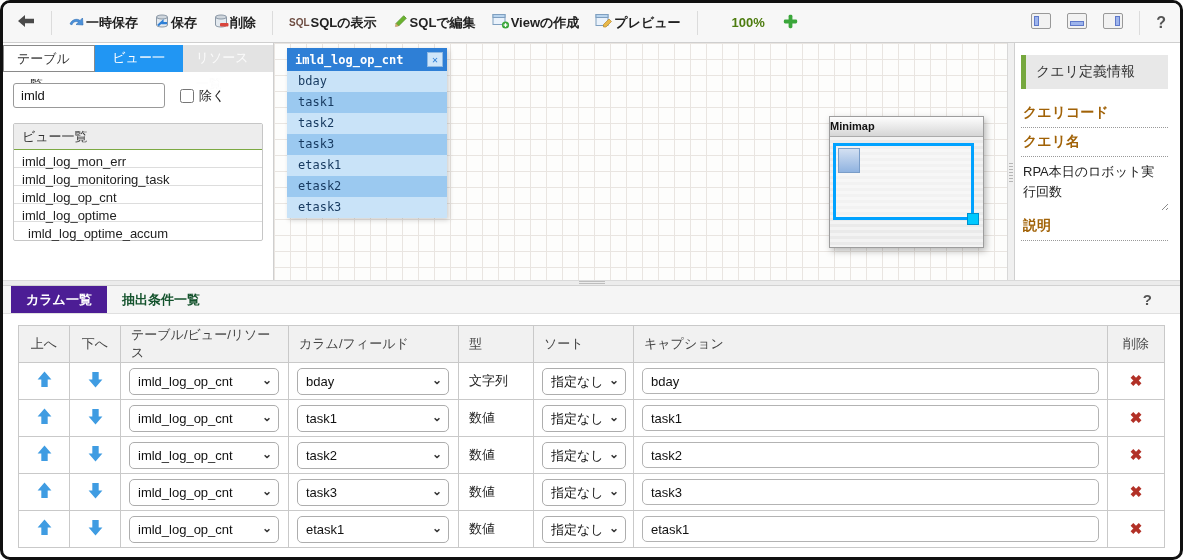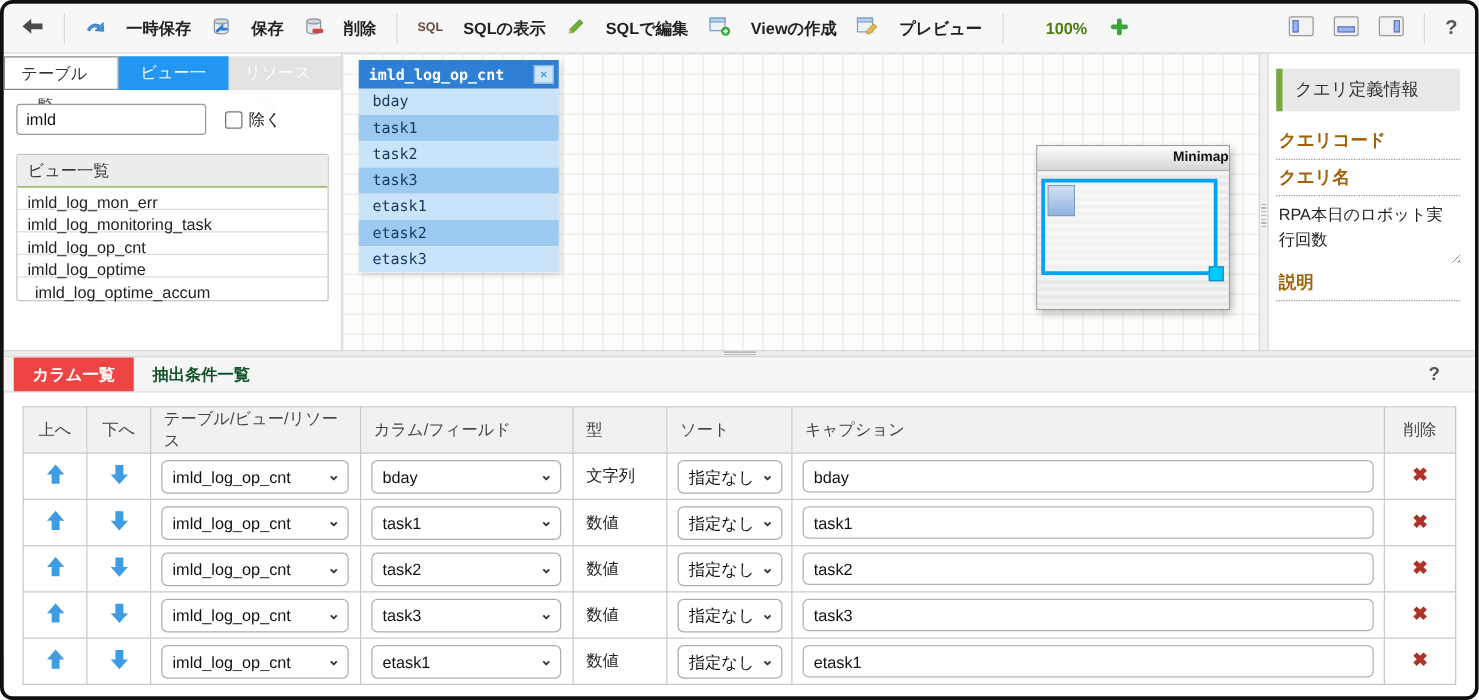--- a/index.html
+++ b/index.html
@@ -18,21 +18,21 @@
     font-size:15px; line-height:30px; padding-left:13px;
   }
 
   
   .toolbar{
     height:40px; background:#f7f7f7; border-bottom:1px solid #cfcfcf;
     display:flex; align-items:center; padding:0 14px; gap:16px;
   }
   .tb-sep{ width:1px; height:24px; background:#dcdcdc; }
   button{ background:none; border:0; cursor:pointer; font-family:inherit; }
-  .tb-btn{ display:flex; align-items:center; gap:16px; font-size:13px; font-weight:bold; color:#222; white-space:nowrap; }
+  .tb-btn{ display:flex; align-items:center; gap:1px; font-size:13px; font-weight:bold; color:#222; white-space:nowrap; }
   .sql-ic{ font-size:10px; font-weight:bold; color:#6d4c41; letter-spacing:0; }
   .zoom-group{ display:flex; align-items:center; gap:18px; }
   .minus-bar{ width:17px; height:5px; background:#dd5044; border-radius:2px; }
   .zoom-label{ font-size:13px; font-weight:bold; color:#4d7c0f; }
   .tb-spacer{ flex:1; }
   .pt{ width:20px; height:16px; border:1px solid #999; border-radius:2px; background:#f2f2f2; position:relative; display:inline-block; }
   .pt i{ position:absolute; background:#9db4ec; border:1px solid #5f79ca; }
   .pt .s-left{ left:2px; top:2px; bottom:2px; width:5px; }
   .pt .s-bottom{ left:2px; right:2px; bottom:2px; height:5px; }
   .pt .s-right{ right:2px; top:2px; bottom:2px; width:5px; }
@@ -84,21 +84,21 @@
     background:#c9e3f8; cursor:pointer;
   }
   .tc-row:nth-child(even){ background:#9bc9f0; }
 
   .minimap{
     position:absolute; left:555px; top:73px; width:155px; height:132px;
     border:1px solid #9d9d9d; background:#efefef; box-shadow:2px 3px 7px rgba(0,0,0,.28);
   }
   .mm-header{
     height:20px; background:linear-gradient(#fdfdfd,#d6d6d6); border-bottom:1px solid #ababab;
-    text-align:right; font-size:11px; font-weight:bold; line-height:19px; color:#111;
+    text-align:left; font-size:11px; font-weight:bold; line-height:19px; color:#111;
   }
   .mm-body{ position:relative; height:110px; background:repeating-linear-gradient(180deg,#f3f3f3 0 3px,#eaeaea 3px 6px); }
   .mm-viewport{ position:absolute; left:3px; top:6px; width:141px; height:77px; border:3px solid #00a2ff; background:rgba(252,252,252,.45); cursor:move; }
   .mm-node{ position:absolute; left:2px; top:2px; width:22px; height:25px; background:linear-gradient(#d3e0f2,#90b3e0); border:1px solid #7a9dc8; }
   .mm-handle{ position:absolute; right:-8px; bottom:-8px; width:12px; height:12px; background:#00c9ff; border:1px solid #0090cc; cursor:nwse-resize; }
 
   .v-splitter{ position:absolute; left:1004px; top:0; width:8px; height:100%; background:#f0f0f0; border-left:1px solid #d8d8d8; border-right:1px solid #d0d0d0; cursor:col-resize; }
   .v-grip{ position:absolute; top:120px; left:1px; width:4px; height:20px; background:repeating-linear-gradient(180deg,#b5b5b5 0 1px, transparent 1px 3px); }
 
   .right-panel{ position:absolute; left:1012px; top:0; width:165px; height:100%; background:#fff; padding:12px 12px 0 6px; }
@@ -113,21 +113,21 @@
   }
 
   
   .h-splitter{ height:6px; background:#ececec; border-top:1px solid #dadada; border-bottom:1px solid #d2d2d2; cursor:row-resize; }
   .h-grip{ width:26px; height:4px; margin:0 auto; background:repeating-linear-gradient(180deg,#bdbdbd 0 1px, transparent 1px 2px); }
 
   
   .bottom-panel{ height:239px; background:#fff; }
   .bp-tabs{ height:28px; background:#f5f5f5; border-bottom:1px solid #e0e0e0; display:flex; align-items:stretch; }
   .bp-tab{ font-size:13px; font-weight:bold; display:flex; align-items:center; padding:0 15px; cursor:pointer; color:#14532d; }
-  .bp-tab.active{ background:#ef4444; color:#fff; margin-left:8px; }
+  .bp-tab.active{ background:#4c1d95; color:#fff; margin-left:8px; }
   .bp-help{ margin-left:auto; margin-right:28px; align-self:center; font-size:15px; font-weight:bold; color:#555; }
 
   .bp-table-wrap{ margin:11px 15px 0 15px; }
   table{ width:100%; border-collapse:collapse; border:1px solid #bcbcbc; table-layout:fixed; }
   th, td{ border:1px solid #c9c9c9; overflow:hidden; }
   thead th{ background:#f1f1f1; height:33px; font-size:13px; font-weight:normal; color:#444; text-align:left; padding:0 10px; }
   thead th.center{ text-align:center; padding:0; }
   tbody td{ height:36px; background:#fff; padding:0; }
   td.c-arrow{ text-align:center; }
   td.c-sel{ padding-left:8px; }

